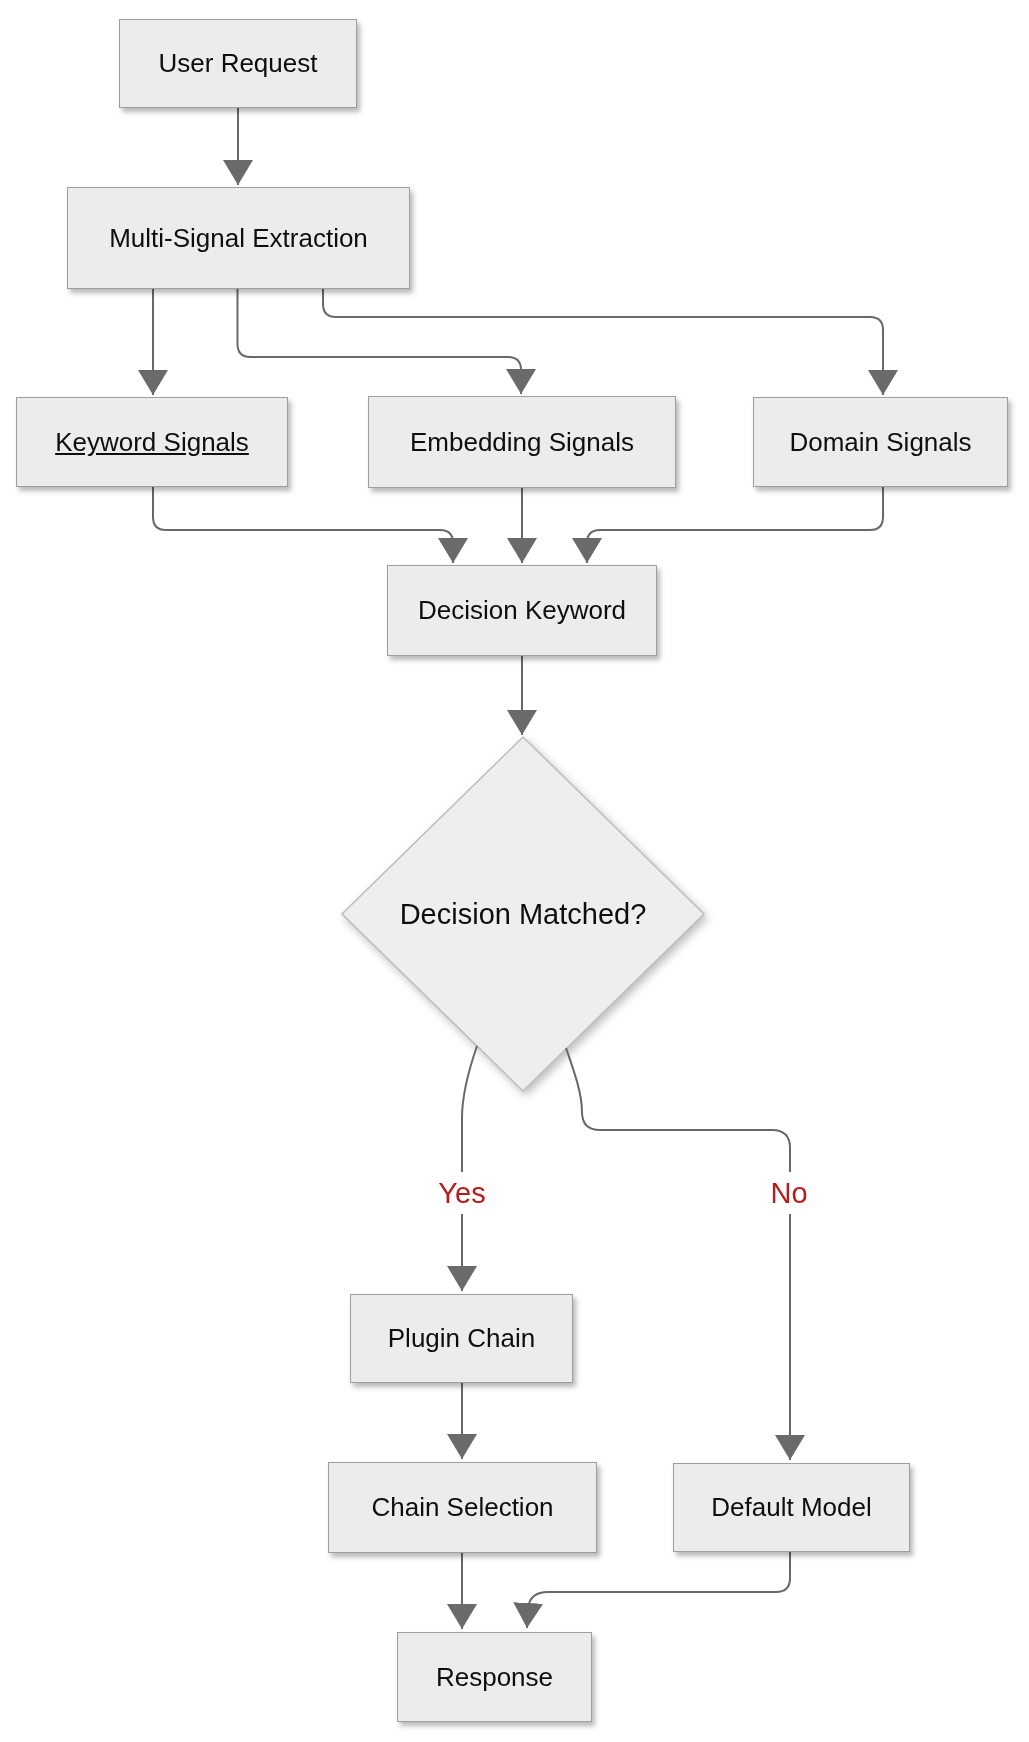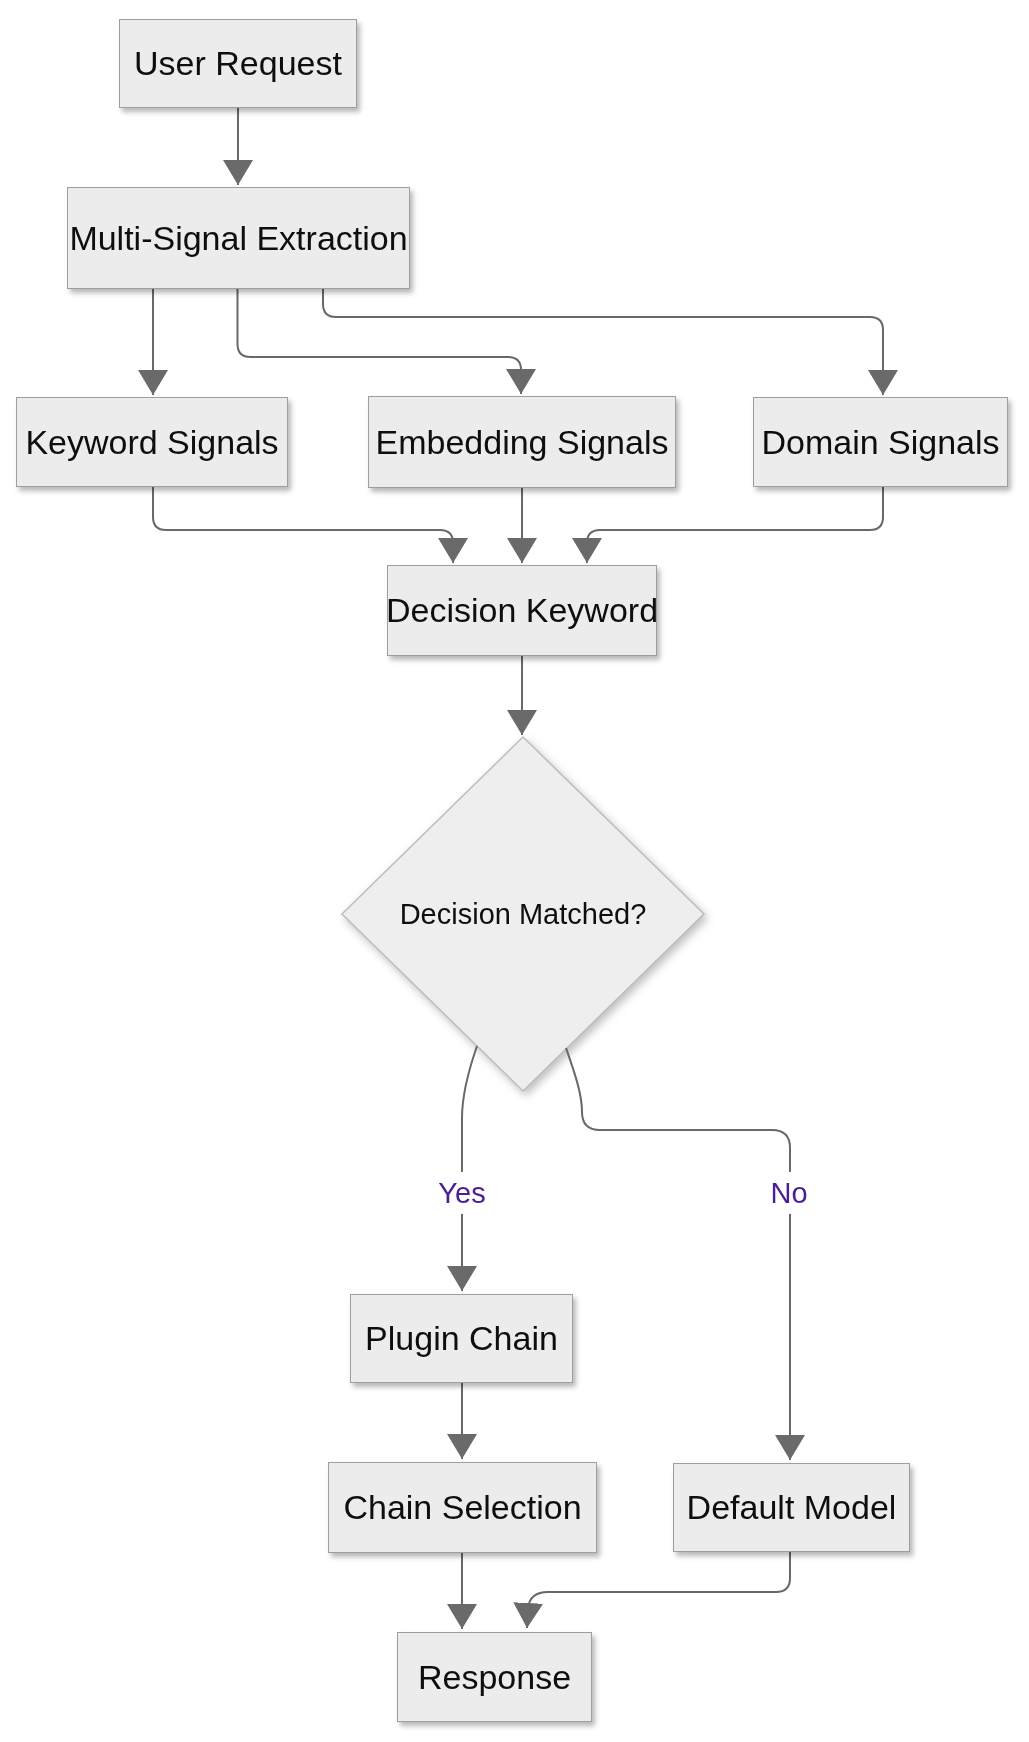--- a/index.html
+++ b/index.html
@@ -30,21 +30,21 @@
   .node {
     position: absolute;
     box-sizing: border-box;
     background: #ececec;
     border: 1px solid #9e9e9e;
     box-shadow: 3px 4px 5px rgba(0,0,0,0.28);
     display: flex;
     align-items: center;
     justify-content: center;
     text-align: center;
-    font-size: 34px;
+    font-size: 26px;
     color: #0e0e0e;
     white-space: nowrap;
   }
   .diamond-shape {
     fill: #eeeeee;
     stroke: #bdbdbd;
     stroke-width: 1.5;
     filter: drop-shadow(3px 4px 4px rgba(0,0,0,0.25));
   }
   .diamond-label {
@@ -53,32 +53,32 @@
     top: 914px;
     transform: translate(-50%, -50%);
     font-size: 29px;
     color: #0e0e0e;
     white-space: nowrap;
   }
   .edge-label {
     position: absolute;
     transform: translate(-50%, -50%);
     font-size: 29px;
-    color: #4c1d95;
+    color: #b91c1c;
     background: #ffffff;
     padding: 0 5px;
     white-space: nowrap;
   }
   .edge-label.yes { left: 462px; top: 1193px; }
   .edge-label.no  { left: 789px; top: 1193px; }
 
   
   .n-user      { left: 119px; top: 19px;   width: 238px; height: 89px; }
   .n-multi     { left: 67px;  top: 187px;  width: 343px; height: 102px; }
-  .n-keyword   { left: 16px;  top: 397px;  width: 272px; height: 90px; }
+  .n-keyword   { left: 16px;  top: 397px;  width: 272px; height: 90px; text-decoration: underline; }
   .n-embedding { left: 368px; top: 396px;  width: 308px; height: 92px; justify-content: center; }
   .n-domain    { left: 753px; top: 397px;  width: 255px; height: 90px; }
   .n-engine    { left: 387px; top: 565px;  width: 270px; height: 91px; }
   .n-plugin    { left: 350px; top: 1294px; width: 223px; height: 89px; }
   .n-model     { left: 328px; top: 1462px; width: 269px; height: 91px; }
   .n-default   { left: 673px; top: 1463px; width: 237px; height: 89px; }
   .n-response  { left: 397px; top: 1632px; width: 195px; height: 90px; }
 </style>
 </head>
 <body>

